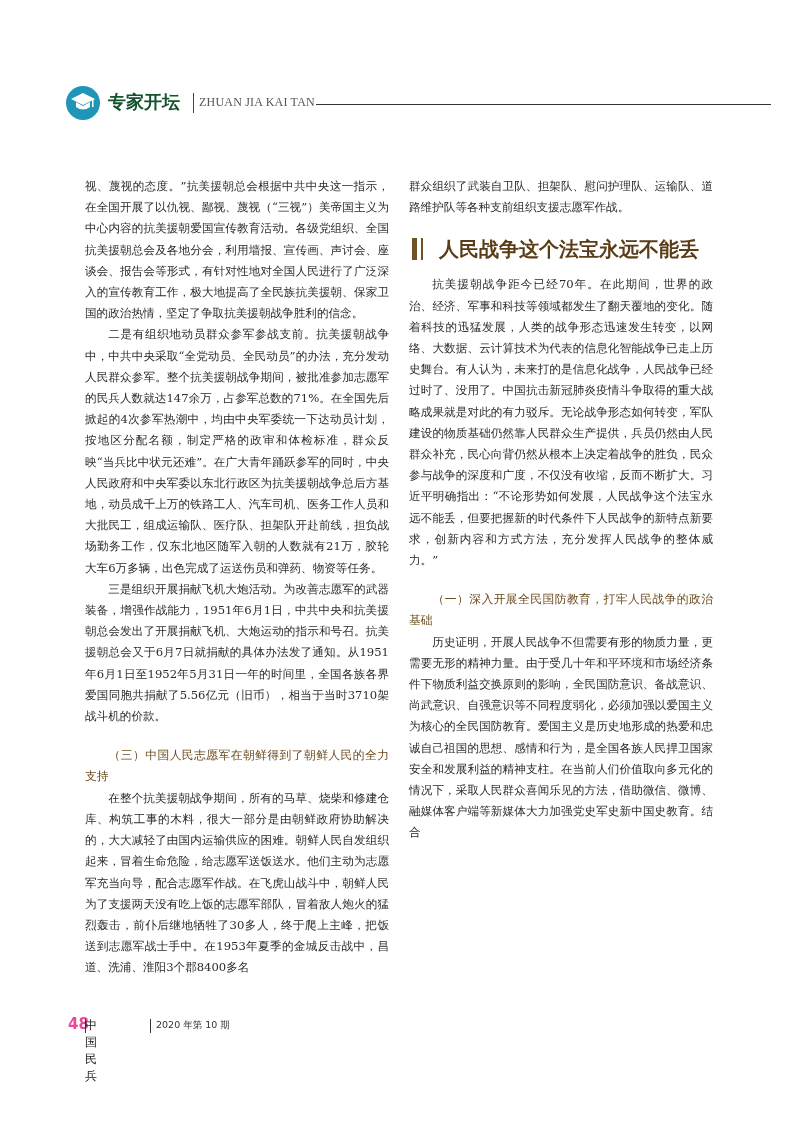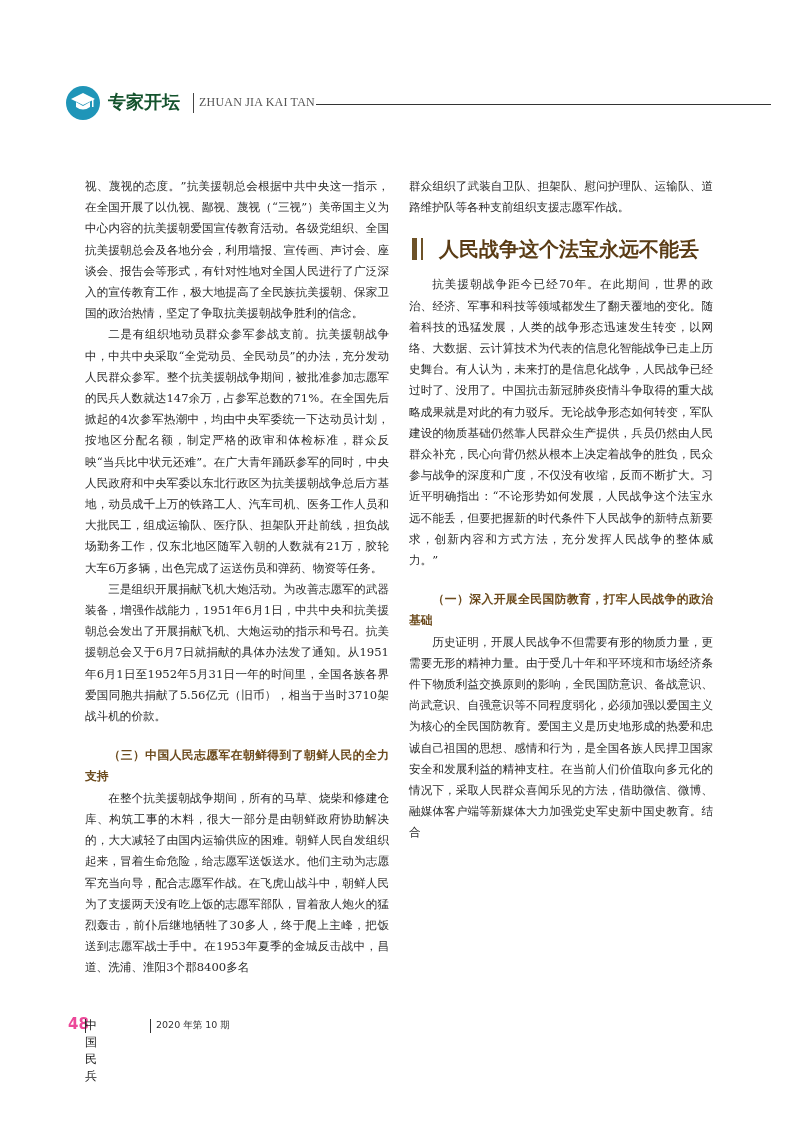--- a/index.html
+++ b/index.html
@@ -17,21 +17,21 @@
       font-size: 12px; color: #555; letter-spacing: 0.2px; }
     .header-rule { position: absolute; left: 250px; top: 20px; width: 455px; height: 1px; background: #333; }
 
     .col { position: absolute; top: 176px; width: 304px; font-size: 11.6px; line-height: 21.2px;
       text-align: justify; }
     .col.left { left: 85px; }
     .col.right { left: 409px; }
     .col p { margin: 0; text-indent: 2em; }
     .col p.noindent { text-indent: 0; }
 
-    .sub-head { font-family: "DejaVu Sans", sans-serif; font-weight: bold; color: #6b4a1c;
+    .sub-head { font-family: "DejaVu Sans", sans-serif; font-weight: normal; color: #6b4a1c;
       font-size: 11.8px; line-height: 21.2px; text-indent: 2.8em; margin: 0; }
     .gap-md { height: 18px; }
 
     .section-head { position: relative; height: 34px; margin: 12px 0 10px 0; }
     .section-bar1 { position: absolute; left: 3px; top: 8px; width: 5px; height: 22px; background: #6e5228; }
     .section-bar2 { position: absolute; left: 12px; top: 8px; width: 2px; height: 22px; background: #6e5228; }
     .section-title { position: absolute; left: 30px; top: 9px; font-family: Liberation Sans, sans-serif;
       font-weight: bold; font-size: 20px; color: #5a3c16; }
 
     .footer { position: absolute; left: 58px; top: 1015px; height: 24px; font-family: "DejaVu Sans", sans-serif; }

